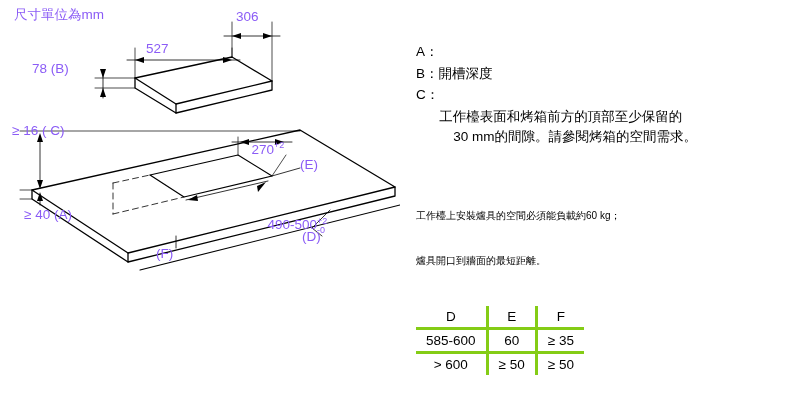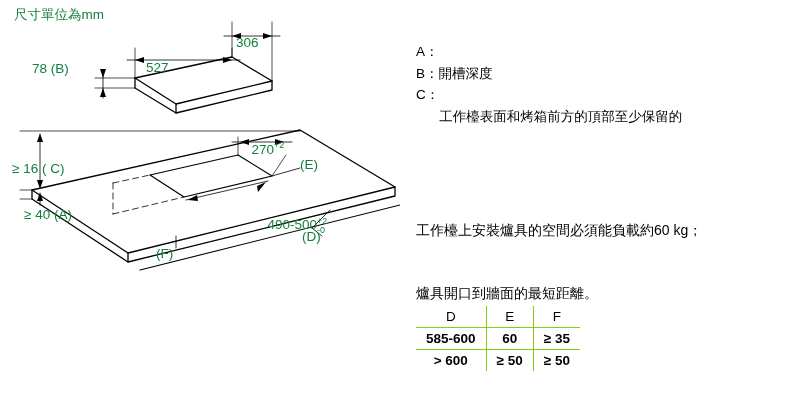--- a/index.html
+++ b/index.html
@@ -18,47 +18,47 @@
   #diagram-svg {
     position: absolute;
     left: 0;
     top: 0;
   }
   .txt {
     position: absolute;
     white-space: pre;
     font-size: 13.5px;
     line-height: 1.35;
-    color: #15803d;
+    color: #8b5cf6;
   }
   .legend-line {
     position: absolute;
     white-space: pre;
     font-size: 13.5px;
     line-height: 1.45;
   }
   .note {
     position: absolute;
-    font-size: 14px;
+    font-size: 10px;
     line-height: 1.5;
     white-space: pre;
     width: 330px;
   }
   table.dims {
     position: absolute;
     left: 416px;
     top: 306px;
     border-collapse: collapse;
     font-size: 13.5px;
   }
   table.dims td, table.dims th {
-    border: 1px solid #84cc16;
+    border: 3px solid #84cc16;
     padding: 3px 10px;
     text-align: center;
-    font-weight: bold;
+    font-weight: normal;
   }
   table.dims th {
     font-weight: normal;
   }
   table.dims tr.head th {
     border-top: none;
   }
   table.dims tr.head th:first-child { border-left: none; }
   table.dims tr.head th:last-child { border-right: none; }
   table.dims tr.body td:first-child { border-left: none; }
@@ -141,25 +141,25 @@
     <polygon points="40,133 37,142 43,142" fill="#000" stroke="none"></polygon>
     <polygon points="40,189 37,180 43,180" fill="#000" stroke="none"></polygon>
 
     <line x1="40" y1="205" x2="40" y2="196" stroke-width="0.8"></line>
     <polygon points="40,192 37,201 43,201" fill="#000" stroke="none"></polygon>
   </g>
 </svg>
 
 <div class="txt unit-label">尺寸單位為mm</div>
 
-<div class="txt" style="left:236px; top:34px;text-align:center;">306</div>
-<div class="txt" style="left:146px; top:40px;margin-top:19px;">527</div>
+<div class="txt" style="left:236px; top:8px;text-align:center;">306</div>
+<div class="txt" style="left:146px; top:40px;">527</div>
 <div class="txt" style="left:32px; top:60px;">78 (B)</div>
 
-<div class="txt" style="left:12px; top:122px;margin-top:38px;">≥ 16 ( C)</div>
+<div class="txt" style="left:12px; top:122px;">≥ 16 ( C)</div>
 <div class="txt" style="left:24px; top:206px;">≥ 40 (A)</div>
 
 <div class="txt" style="left:244px; top:121px;">
   <span>270</span><span class="sup">+2</span>
 </div>
 
 <div class="txt" style="left:218px; top:198px;margin-left:42px;">
   <span>490-500</span><span style="display:inline-block; line-height:0.95; font-size:9px; vertical-align:middle; text-align:left;"><span style="display:block;">+2</span><span style="display:block;">-0</span></span>
 </div>
 
@@ -175,20 +175,21 @@
   <div style="display:flex; align-items:flex-start; margin-top:2px;">
     <span class="legend-line" style="position:static;">B</span>
     <span class="legend-line" style="position:static;">：</span>
     <span class="legend-line" style="position:static;">開槽深度</span>
   </div>
   <div style="display:flex; align-items:flex-start; margin-top:2px;">
     <span class="legend-line" style="position:static;">C</span>
     <span class="legend-line" style="position:static;">：</span>
     <span style="display:block;margin-top:22px;">
       <span class="legend-line" style="position:static; display:block;">工作檯表面和烤箱前方的頂部至少保留的</span>
+      <span class="legend-line" style="position:static; display:block; margin-left:14px;">30 mm的間隙。請參閱烤箱的空間需求。</span>
     </span>
   </div>
 </div>
 
 <div class="note" style="left:416px; top:178px;">
   <div>工作檯上安裝爐具的空間必須能負載約60 kg；</div>
   <div>爐具開口到牆面的最短距離。</div>
 </div>
 
 <table class="dims">

